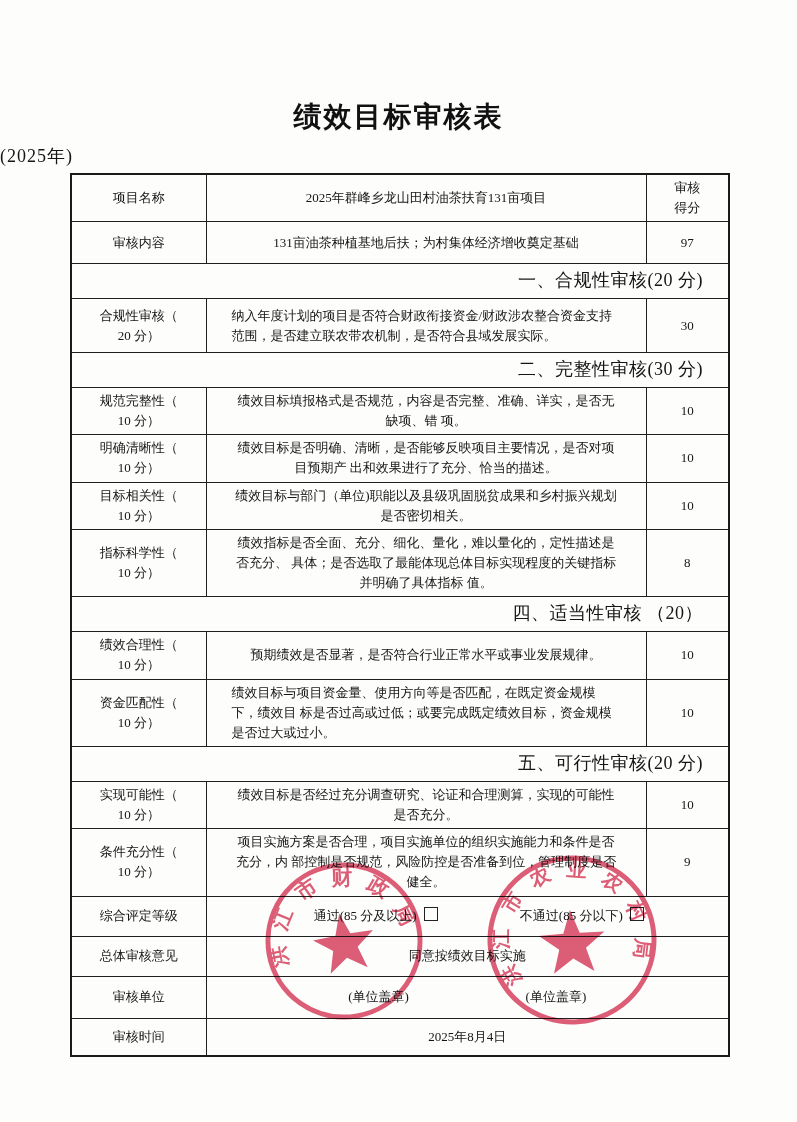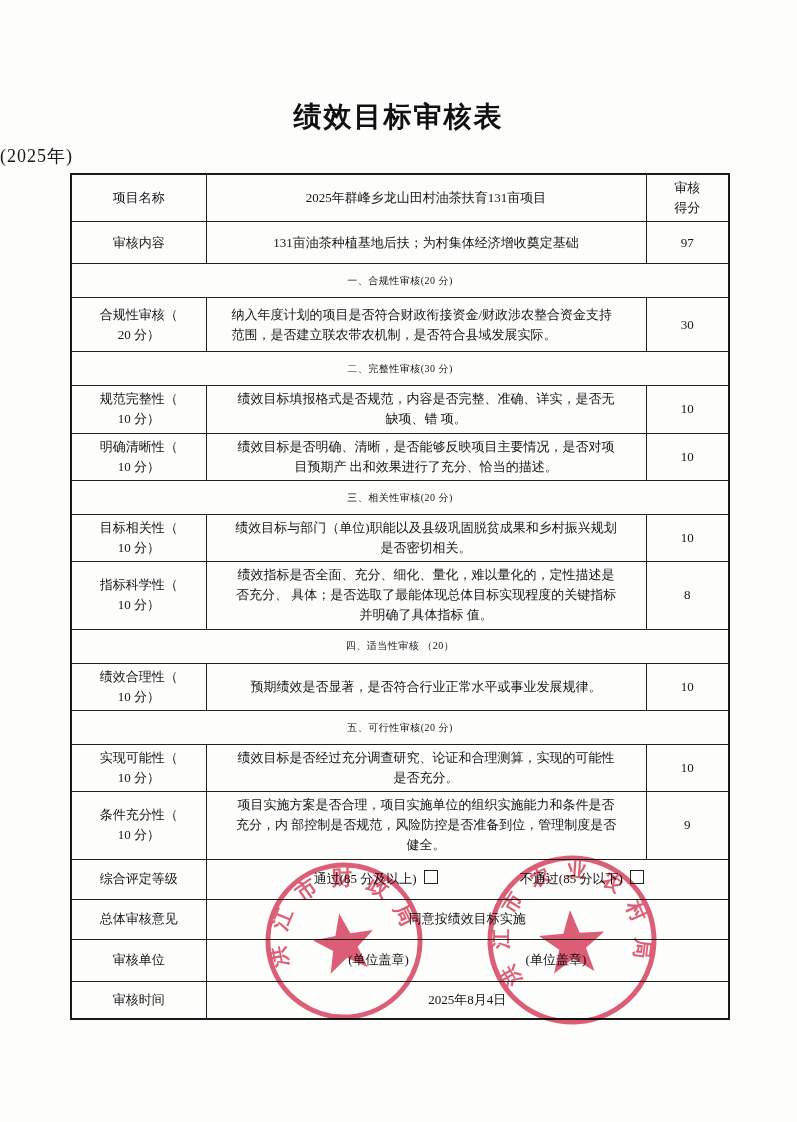--- a/index.html
+++ b/index.html
@@ -26,21 +26,21 @@
     border:1.6px solid #1f1f1f;
     padding:3px 25px;
     vertical-align:middle;
   }
   table.review{border:2px solid #1a1a1a;}
   td.lbl{text-align:center;padding:3px 10px;}
   td.crit{text-align:center;}
   td.crit.left{text-align:left;}
   td.score{text-align:center;}
   td.sect{
-    text-align:center;padding-left:8px;font-size:10px;letter-spacing:.5px;
+    text-align:right;padding-left:8px;font-size:18px;letter-spacing:.5px;
   }
   .opt-row{display:flex;justify-content:space-evenly;align-items:center;}
   .opt{white-space:nowrap;margin-left:23px;}
   .chk{
     display:inline-block;width:12px;height:12px;border:1.6px solid #222;
     vertical-align:-1px;margin-left:7px;background:transparent;
   }
   .seal-note-row{display:flex;justify-content:space-evenly;align-items:center;}
   .center-txt{text-align:center;}
   .stamp{
@@ -92,40 +92,42 @@
     <td class="lbl">规范完整性（ 10 分）</td>
     <td class="crit">绩效目标填报格式是否规范，内容是否完整、准确、详实，是否无缺项、错 项。</td>
     <td class="score">10</td>
   </tr>
   <tr style="height:44px">
     <td class="lbl">明确清晰性（ 10 分）</td>
     <td class="crit">绩效目标是否明确、清晰，是否能够反映项目主要情况，是否对项目预期产 出和效果进行了充分、恰当的描述。</td>
     <td class="score">10</td>
   </tr>
 
-  <tr style="height:34px">
-    <td class="sect" colspan="3">三、相关性审核(20 分)</td>
-  </tr>
   <tr style="height:44px">
     <td class="lbl">目标相关性（ 10 分）</td>
     <td class="crit">绩效目标与部门（单位)职能以及县级巩固脱贫成果和乡村振兴规划是否密切相关。</td>
     <td class="score">10</td>
   </tr>
   <tr style="height:58px">
     <td class="lbl">指标科学性（ 10 分）</td>
     <td class="crit">绩效指标是否全面、充分、细化、量化，难以量化的，定性描述是否充分、 具体；是否选取了最能体现总体目标实现程度的关键指标并明确了具体指标 值。</td>
     <td class="score">8</td>
   </tr>
 
   <tr style="height:34px">
     <td class="sect" colspan="3">四、适当性审核 （20）</td>
   </tr>
   <tr style="height:44px">
     <td class="lbl">绩效合理性（ 10 分）</td>
     <td class="crit">预期绩效是否显著，是否符合行业正常水平或事业发展规律。</td>
+    <td class="score">10</td>
+  </tr>
+  <tr style="height:54px">
+    <td class="lbl">资金匹配性（ 10 分）</td>
+    <td class="crit left">绩效目标与项目资金量、使用方向等是否匹配，在既定资金规模下，绩效目 标是否过高或过低；或要完成既定绩效目标，资金规模是否过大或过小。</td>
     <td class="score">10</td>
   </tr>
 
   <tr style="height:34px">
     <td class="sect" colspan="3">五、可行性审核(20 分)</td>
   </tr>
   <tr style="height:44px">
     <td class="lbl">实现可能性（ 10 分）</td>
     <td class="crit">绩效目标是否经过充分调查研究、论证和合理测算，实现的可能性是否充分。</td>
     <td class="score">10</td>

